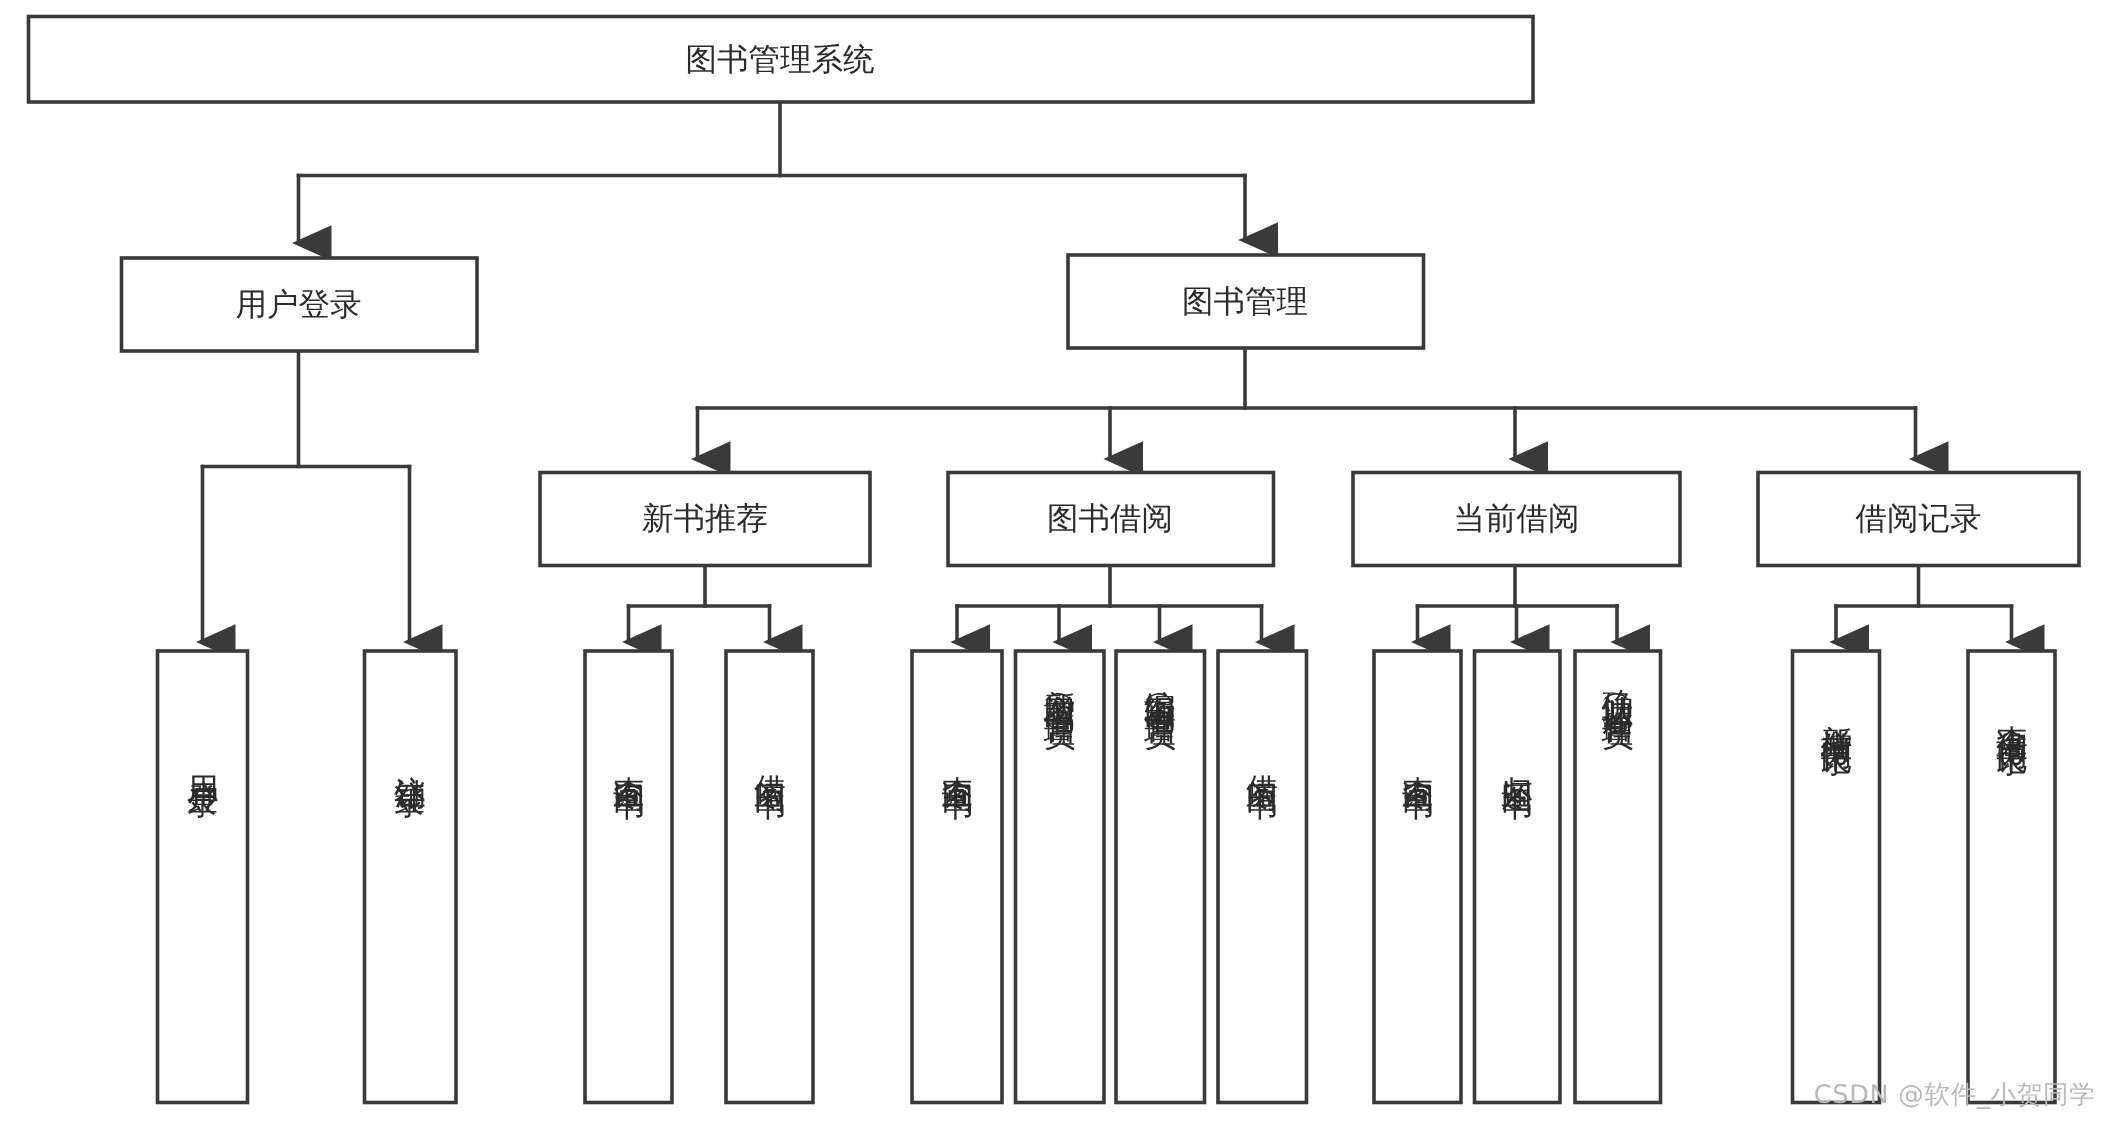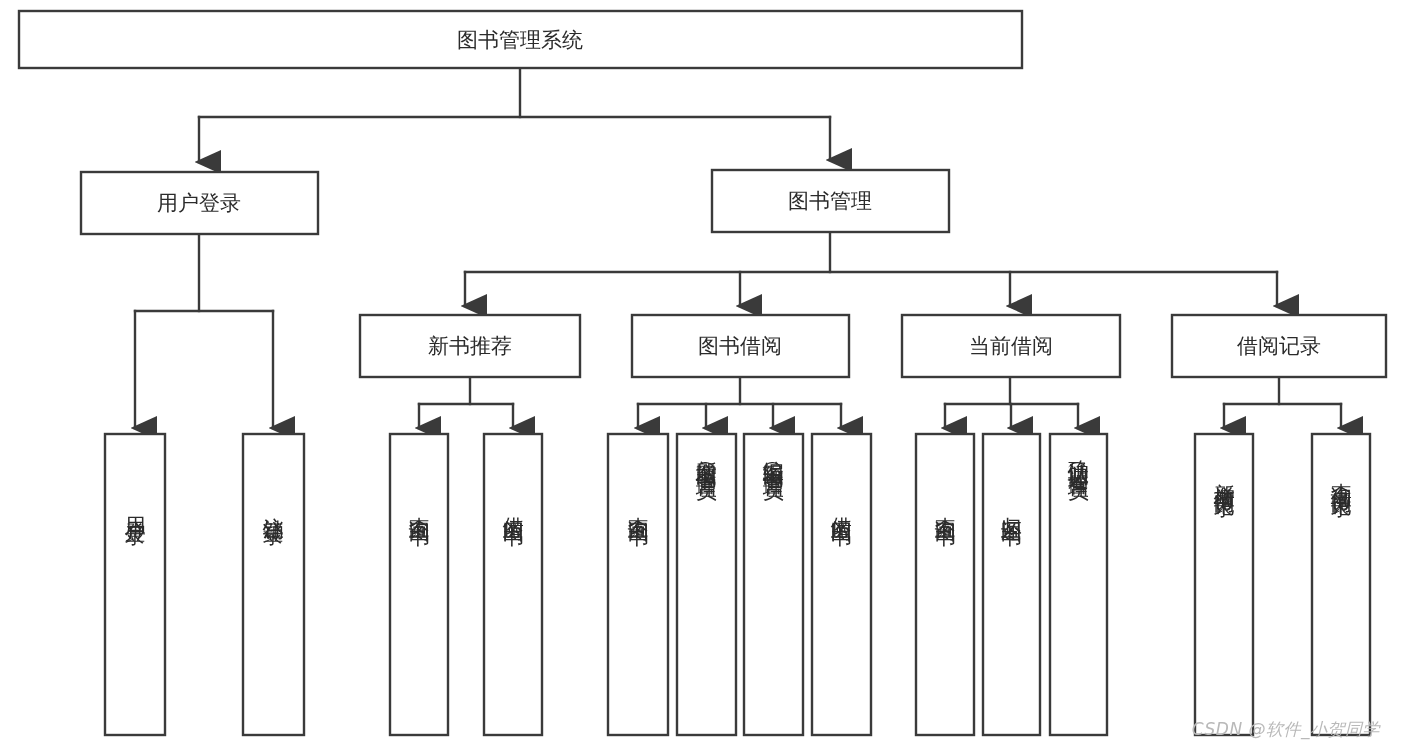--- a/index.html
+++ b/index.html
@@ -60,29 +60,28 @@
     line-height: 1.08;
     color: #2b2b2b;
     letter-spacing: 3px;
     text-align: center;
     white-space: nowrap;
     transform: translateX(-50%);
     pointer-events: none;
   }
   .watermark {
     position: absolute;
-    right: 25px;
+    right: 8px;
     bottom: 6px;
     font-family: "DejaVu Sans", "Liberation Sans", sans-serif;
     font-size: 17px;
     color: #b9b9b9;
     letter-spacing: 0.5px;
     white-space: nowrap;
     user-select: none;
-    font-style: italic;
   }
 </style>
 </head>
 <body>
 
 <div id="diagram-root">
 
   <svg id="tree-svg" viewBox="0 0 1405 747">
     <defs>
       <marker id="arrow" viewBox="0 0 12 12" refX="6" refY="10" markerWidth="11" markerHeight="11" orient="auto-start-reverse">

